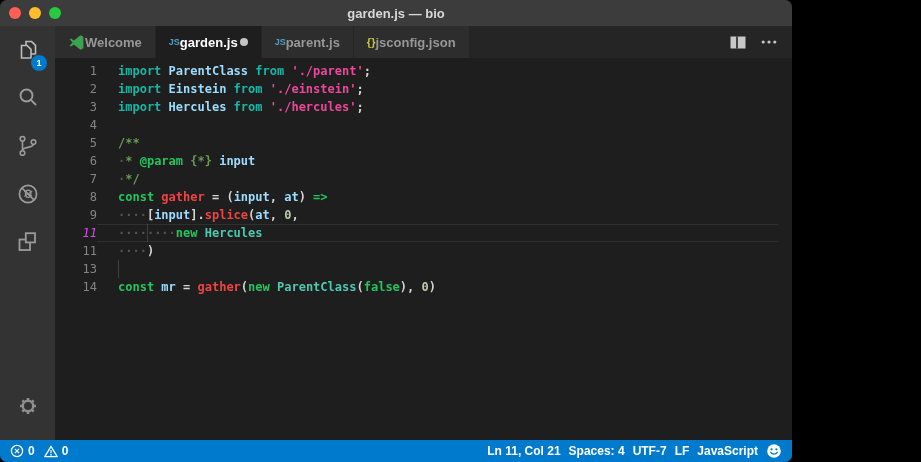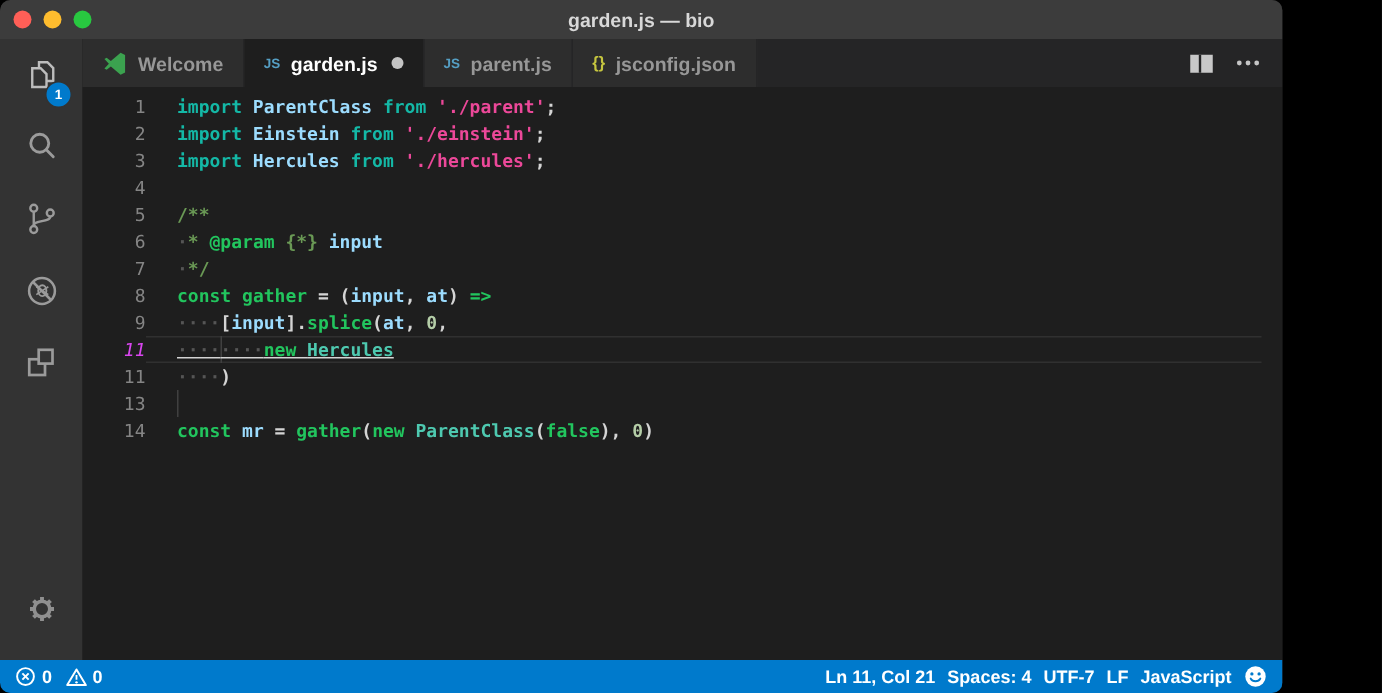--- a/index.html
+++ b/index.html
@@ -1,54 +1,54 @@
 <!DOCTYPE html>
 <html><head>
 <meta charset="utf-8">
 <style>
   html,body{margin:0;padding:0;background:#000;}
   body{width:921px;height:462px;overflow:hidden;font-family:"Liberation Sans",sans-serif;}
-  .window{width:855px;height:462px;border-radius:7px;overflow:hidden;display:flex;flex-direction:column;background:#1e1e1e;}
+  .window{width:792px;height:462px;border-radius:7px;overflow:hidden;display:flex;flex-direction:column;background:#1e1e1e;}
 
   
   .titlebar{flex:0 0 26px;background:#3c3c3c;position:relative;display:flex;align-items:center;}
   .lights{display:flex;gap:8px;padding-left:9px;z-index:2;}
   .light{width:12px;height:12px;border-radius:50%;}
   .wtitle{position:absolute;left:0;right:0;text-align:center;font-size:13px;font-weight:600;color:#d8d8d8;}
 
   
   .main{flex:1;display:flex;min-height:0;}
   .activitybar{flex:0 0 55px;background:#333333;display:flex;flex-direction:column;align-items:center;}
   .ab-item{width:55px;height:48px;display:flex;align-items:center;justify-content:center;position:relative;cursor:pointer;}
   .ab-badge{position:absolute;right:7px;bottom:2px;width:16px;height:16px;border-radius:50%;background:#007acc;color:#fff;font-size:9px;font-weight:700;display:flex;align-items:center;justify-content:center;border:1px solid #333;}
   .ab-bottom{margin-top:auto;margin-bottom:10px;}
 
   .editorcol{flex:1;display:flex;flex-direction:column;min-width:0;}
 
   
   .tabbar{flex:0 0 32px;background:#252526;display:flex;align-items:stretch;}
-  .tab{display:flex;align-items:center;gap:7px;padding:0 13px;background:#2d2d2d;border-right:1px solid #252526;font-size:13px;font-weight:600;color:#979797;cursor:pointer;}
+  .tab{display:flex;align-items:center;padding:0 13px;background:#2d2d2d;border-right:1px solid #252526;font-size:13px;font-weight:600;color:#979797;cursor:pointer;}
   .tab.active{background:#1e1e1e;color:#ffffff;}
   .ficon{font-size:9px;font-weight:700;letter-spacing:0;}
   .ficon-js{color:#559fc4;font-style:normal;}
   .ficon-json{color:#c5c53f;font-size:11px;}
   .tab-dot{width:8px;height:8px;border-radius:50%;background:#c4c4c4;margin-left:2px;}
   .tab-actions{margin-left:auto;display:flex;align-items:center;gap:15px;padding-right:15px;}
   .tab-actions > span{cursor:pointer;display:flex;align-items:center;}
 
   
   .editor{flex:1;background:#1e1e1e;overflow:hidden;padding-top:4px;
           font-family:"DejaVu Sans Mono","Liberation Mono",monospace;font-size:12px;font-weight:600;}
   .line{display:flex;height:18px;line-height:18px;}
   .ln{flex:0 0 42px;text-align:right;color:#858585;font-weight:400;user-select:none;}
   .code{flex:1;padding-left:21px;margin-right:14px;white-space:pre;color:#d4d4d4;}
   .line.cur .ln{color:#d946ef;font-style:italic;}
-  .line.cur .code{box-shadow:inset 0 1px 0 #303030, inset 0 -1px 0 #303030;text-decoration:underline;}
+  .line.cur .code{box-shadow:inset 0 1px 0 #303030, inset 0 -1px 0 #303030;}
   .tk-kw{color:#22c55e}.tk-kw2{color:#14b8a6}.tk-var{color:#9cdcfe}.tk-str{color:#ec4899}
-  .tk-cmt{color:#6a9955}.tk-type{color:#4ec9b0}.tk-fn{color:#22c55e}.tk-num{color:#b5cea8}
+  .tk-cmt{color:#6a9955}.tk-type{color:#4ec9b0}.tk-fn{color:#ef4444}.tk-num{color:#b5cea8}
   .tk-pun{color:#d4d4d4}.tk-ws{color:#555555}
   .tk-guide{display:inline-block;width:1px;margin-right:-1px;height:18px;background:#404040;vertical-align:top;}
 
   
   .statusbar{flex:0 0 22px;background:#007acc;display:flex;align-items:center;color:#fff;font-size:12px;font-weight:600;padding:0 10px;}
   .sb-left{display:flex;align-items:center;gap:9px;}
   .sb-right{margin-left:auto;display:flex;align-items:center;gap:8px;}
   .sb-item{display:flex;align-items:center;gap:4px;cursor:pointer;}
 </style>
 </head>

